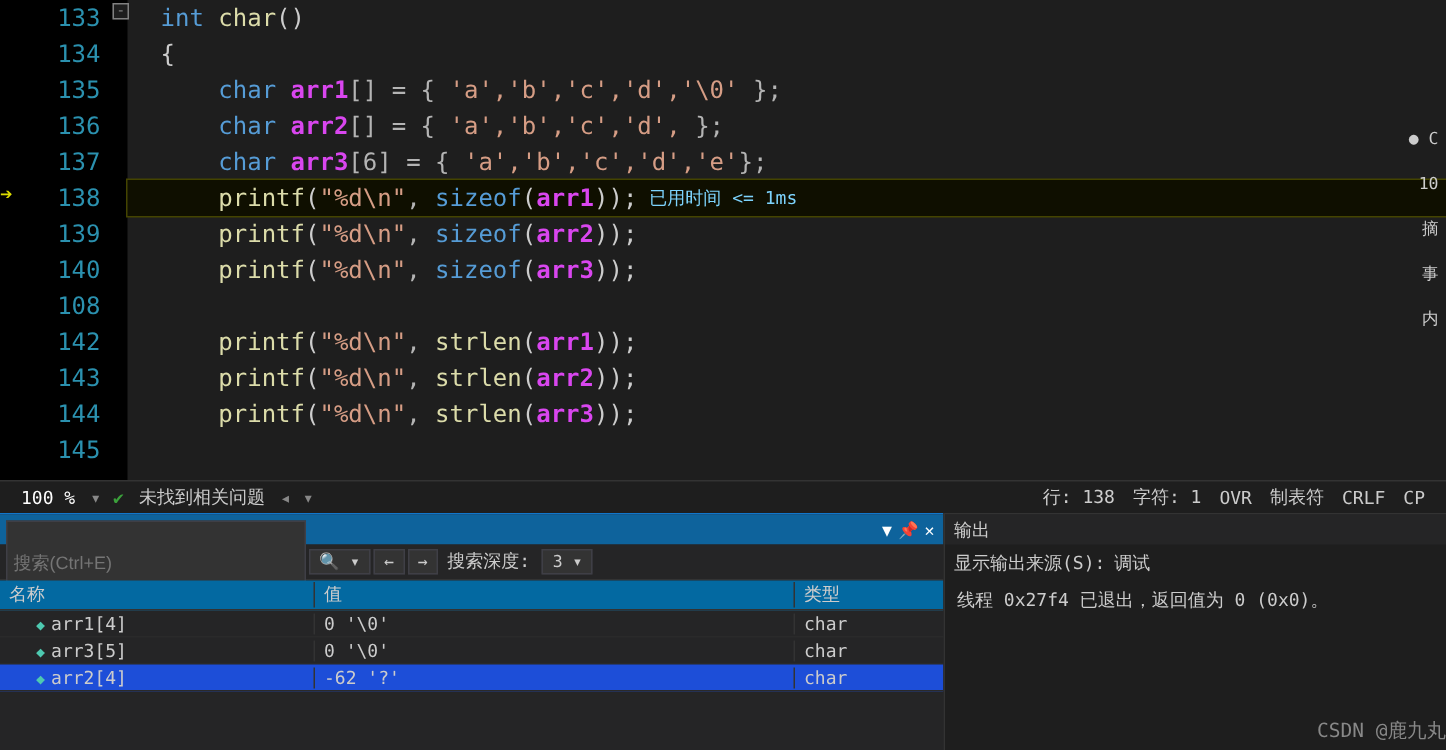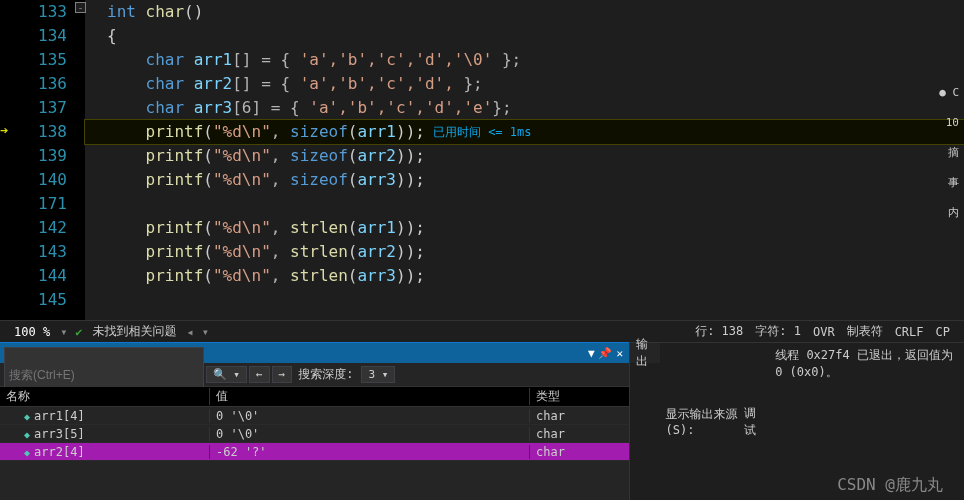--- a/index.html
+++ b/index.html
@@ -7,71 +7,71 @@
   .editor { display:flex; height:320px; background:#1e1e1e; }
   .gutter { width:85px; background:#000000; text-align:right; padding-right:18px; color:#2b91af; font-size:16px; line-height:24px; user-select:none; }
   .gutter .ln { height:24px; }
   .code { flex:1; font-size:16px; line-height:24px; position:relative; }
   .line { height:24px; white-space:pre; display:flex; align-items:center; }
   .line.hl { background:#0f0f00; outline:1px solid #444400; }
   .fold { position:absolute; left:-10px; top:2px; width:11px; height:11px; border:1px solid #808080; background:#1e1e1e; color:#808080; font-size:10px; line-height:9px; text-align:center; }
   .pad { display:inline-block; width:22px; }
   .k1 { color:#569cd6; } 
   .fn { color:#dcdcaa; } 
-  .id { color:#7dd3fc; }
+  .id { color:#d946ef;font-weight:bold; }
   .op { color:#b4b4b4; }
   .br { color:#ccc; }
   .str { color:#d69d85; }
-  .hint { color:#0ea5e9; font-size:12px; margin-left:8px; }
+  .hint { color:#7dd3fc; font-size:12px; margin-left:8px; }
   .arrow-bp { position:absolute; left:0; top:122px; color:#dcdc00; font-size:14px; }
   .right-labels { position:absolute; right:2px; top:80px; font-size:11px; color:#ccc; line-height:22px; text-align:right;}
   .right-labels div { margin-bottom:4px; padding:2px 3px; }
   .statusbar { display:flex; align-items:center; height:22px; background:#1e1e1e; border-top:1px solid #333; padding:0 8px; font-size:12px; color:#ccc; }
   .statusbar .zoom { color:#fff; }
   .statusbar .dd { color:#888; margin:0 4px; }
   .statusbar .ok { color:#3ba03b; margin:0 4px; }
   .statusbar .spacer { flex:1; }
   .statusbar span { margin:0 6px; }
   .bottom { display:flex; height:158px; }
   .watch { flex:1; display:flex; flex-direction:column; background:#252526; border-top:1px solid #1177cc; }
   .watch-title { background:#0e639c; color:#fff; padding:6px 6px; display:flex; align-items:center; font-size:12px; height:20px;}
   .watch-title .sp { flex:1; }
   .watch-title .ic { margin-left:4px; cursor:pointer; font-size:11px;}
   .search-row { display:flex; align-items:center; padding:2px 4px; background:#252526; border-bottom:1px solid #333; height:24px;}
   .search-row input { background:#333; border:1px solid #3f3f46; color:#ccc; padding:20px 4px; width:200px; font-size:12px;}
   .search-row .btn { background:#333; border:1px solid #3f3f46; padding:1px 6px; margin-left:2px; color:#ccc; font-size:11px;}
   .search-row .lbl { margin:0 6px; font-size:12px; }
-  .grid-head { display:flex; background:#000000; border-bottom:1px solid #333; font-size:12px; height:20px; align-items:center;}
+  .grid-head { display:flex; background:#0369a1; border-bottom:1px solid #333; font-size:12px; height:20px; align-items:center;}
   .col-n { width:210px; padding-left:6px; border-right:1px solid #333;}
   .col-v { width:320px; padding-left:6px; border-right:1px solid #333;}
   .col-t { flex:1; padding-left:6px; }
   .grid-row { display:flex; align-items:center; height:18px; font-size:12px; border-bottom:1px solid #2a2a2a;}
-  .grid-row.sel { background:#a21caf; }
+  .grid-row.sel { background:#1d4ed8; }
   .cube { color:#4ec9b0; margin:0 4px 0 18px; font-size:10px;}
-  .output { width:335px; background:#1e1e1e; border-left:1px solid #333; border-top:1px solid #333; display:flex; flex-direction:row;}
+  .output { width:335px; background:#1e1e1e; border-left:1px solid #333; border-top:1px solid #333; display:flex; flex-direction:column;}
   .output-title { background:#252526; padding:2px 6px; font-size:12px; height:20px; display:flex; align-items:center;}
   .output-src { padding:4px 6px; font-size:12px; display:flex; align-items:center; gap:6px;}
   .output-body { padding:4px 8px; font-size:12px; color:#ccc; }
-  .watermark { position:absolute; right:21px; bottom:4px; color:#888; font-size:16px; }
+  .watermark { position:absolute; right:0; bottom:4px; color:#888; font-size:13px; }
 </style>
 </head>
 <body>
 
 <div class="editor">
   <span class="arrow-bp">➔</span>
   <div class="gutter" id="gutter">
       <div class="ln">133</div>
       <div class="ln">134</div>
       <div class="ln">135</div>
       <div class="ln">136</div>
       <div class="ln">137</div>
       <div class="ln">138</div>
       <div class="ln">139</div>
       <div class="ln">140</div>
-      <div class="ln">171</div>
+      <div class="ln">108</div>
       <div class="ln">142</div>
       <div class="ln">143</div>
       <div class="ln">144</div>
       <div class="ln">145</div>
     </div>
   <div class="code" id="code">
     <div class="fold">-</div>
   <div class="line"><span class="pad"></span><span class="k1">int </span><span class="fn">char</span><span class="br">()</span></div>
       <div class="line"><span class="pad"></span><span class="br">{</span></div>
       <div class="line"><span class="pad"></span><span>    </span><span class="k1">char </span><span class="id">arr1</span><span class="op">[] = { </span><span class="str">'a','b','c','d','\0'</span><span class="op"> };</span></div>

